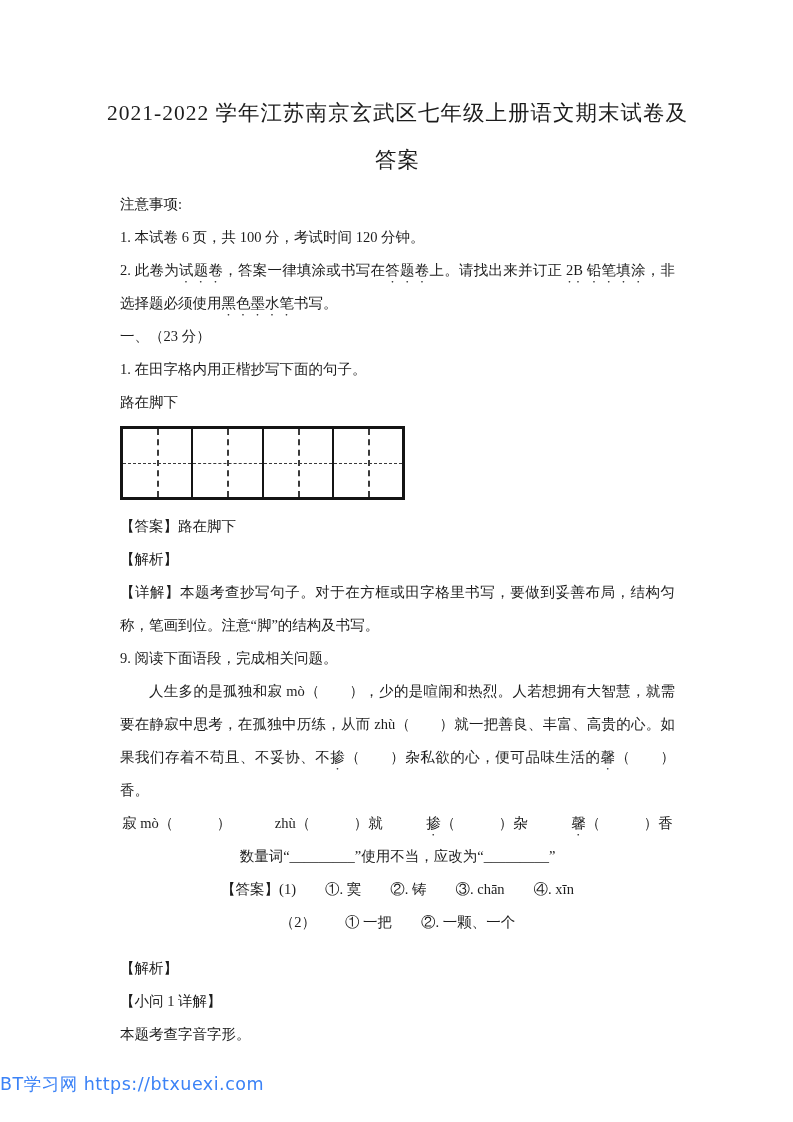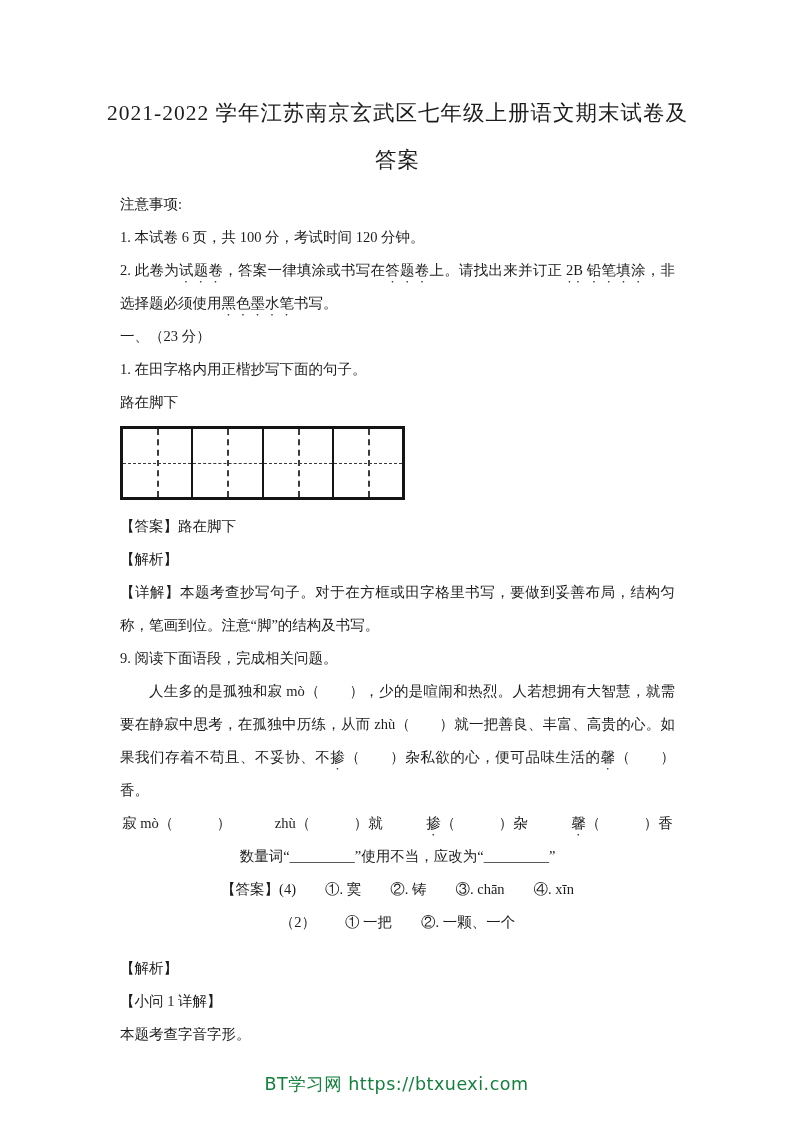--- a/index.html
+++ b/index.html
@@ -72,22 +72,22 @@
     top: 50%;
     left: 0;
     right: 0;
     border-top: 1px dashed #3a3a3a;
   }
   .footer {
     position: absolute;
     left: 0;
     right: 0;
     bottom: 26px;
-    text-align: center;
-    color: #15803d;
+    text-align: left;
+    color: #3b82f6;
     font-size: 17.5px;
     font-family: "DejaVu Sans", "Liberation Sans", sans-serif;
     letter-spacing: 0.5px;
   }
 </style>
 </head>
 <body>
 
 <div class="page">
 
@@ -124,21 +124,21 @@
   <p class="para">9.  阅读下面语段，完成相关问题。</p>
 
   <p class="para indent"><span>人生多的是孤独和寂 mò（　　），少的是喧闹和热烈。</span><span class="ul">人若想拥有大智慧，就需要在静寂中思考，在孤独中历练，从而 zhù（　　）就一把善良、丰富、高贵的心。</span><span>如果我们存着不苟且、不妥协、不</span><span class="dot">掺</span><span>（　　）杂私欲的心，便可品味生活的</span><span class="dot">馨</span><span>（　　）香。</span></p>
 
 
   <p class="para noj"><span>寂 mò（　　　）　　　</span><span class="ul">zhù</span><span>（　　　）就　　　</span><span class="dot">掺</span><span>（　　　）杂　　　</span><span class="dot">馨</span><span>（　　　）香</span></p>
 
 
   <p class="para noj">数量词“_________”使用不当，应改为“_________”</p>
 
-  <p class="para noj">【答案】(4)　　①. 寞　　②. 铸　　③. chān　　④. xīn</p>
+  <p class="para noj">【答案】(1)　　①. 寞　　②. 铸　　③. chān　　④. xīn</p>
 
   <p class="para noj">（2）　　① 一把　　②. 一颗、一个</p>
 
   <p class="para mt12">【解析】</p>
 
   <p class="para">【小问 1 详解】</p>
 
   <p class="para">本题考查字音字形。</p>
 
   <div class="footer">BT学习网 https://btxuexi.com</div>

